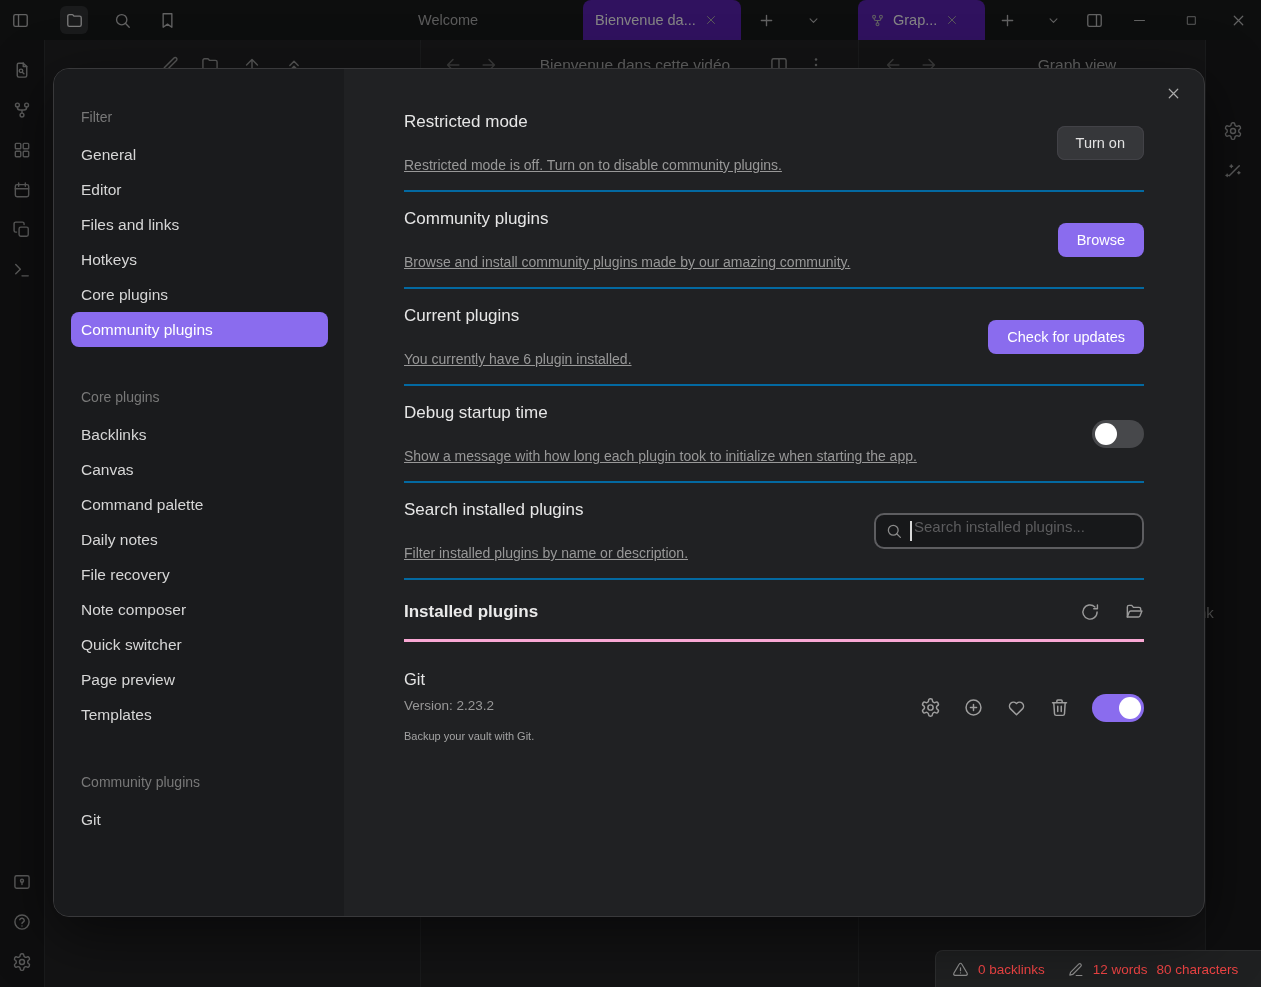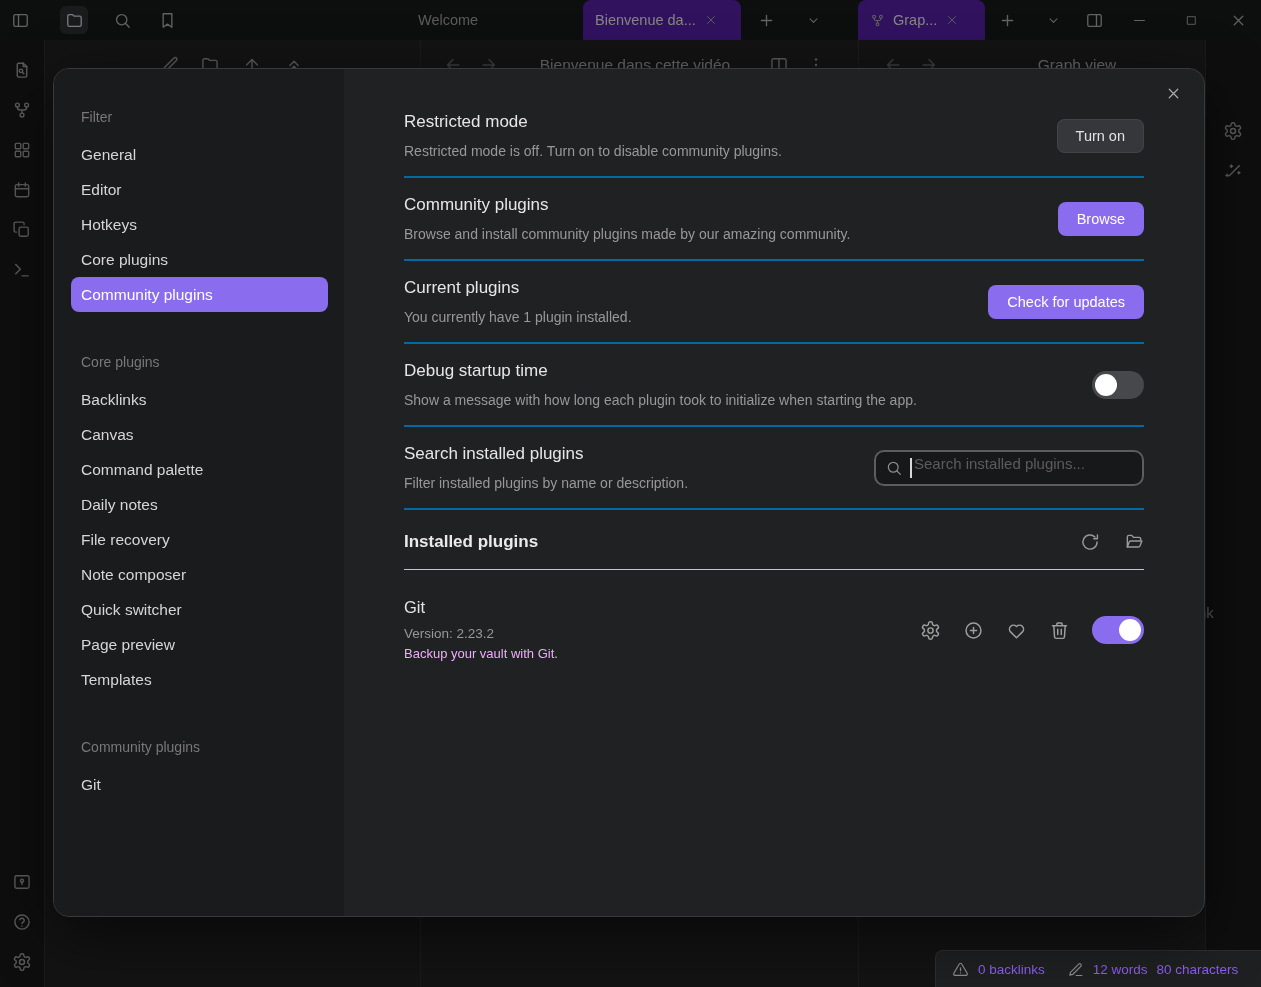--- a/index.html
+++ b/index.html
@@ -38,21 +38,21 @@
   .rb-icon { position:absolute; left:12px; width:20px; height:20px; color:#8d8d8d; }
   .ribbon-right { position:absolute; right:0; top:40px; width:56px; height:947px; background:#161718; }
   .rr-icon { position:absolute; left:18px; width:20px; height:20px; color:#8d8d8d; }
 
   .vline { position:absolute; top:40px; bottom:0; width:1px; background:#2a2b2c; }
   .clipped-frag { position:absolute; left:1198px; top:604px; font-size:15px; color:#8a8a8a; }
 
   .statusbar { position:absolute; right:0; bottom:0; height:37px; width:326px;
                background:#1f2021; border:1px solid #2d2e2f; border-right:none; border-bottom:none;
                border-radius:8px 0 0 0; display:flex; align-items:center; gap:9px;
-               padding:0 12px 0 16px; font-size:13.5px; color:#8b5cf6; z-index:3; }
+               padding:0 12px 0 16px; font-size:13.5px; color:#ef4444; z-index:3; }
   .statusbar .icon { width:17px; height:17px; color:#8d8d8d; }
   .statusbar .sb-sep { width:4px; }
 
   .scrim { position:absolute; inset:0; background:rgba(0,0,0,0.36); z-index:2; }
 
   
   .modal { position:absolute; left:53px; top:68px; width:1152px; height:849px; z-index:4;
            background:#202123; border:1px solid #39393b; border-radius:16px;
            box-shadow:0 18px 60px rgba(0,0,0,0.55); display:flex; overflow:hidden; }
   .modal-side { width:290px; flex:none; background:#1a1b1d; padding:26px 16px 20px 17px; overflow:hidden; }
@@ -61,49 +61,49 @@
   .nav-item { font-size:15.5px; color:#d6d6d6; padding:7px 10px; line-height:21px;
               border-radius:8px; margin:0; cursor:default; }
   .nav-item.selected { background:var(--accent,#8a6cee); color:#ffffff; }
 
   .modal-main { flex:1; position:relative; padding:26px 60px 0 60px; overflow:hidden; }
   .modal-close { position:absolute; top:16px; right:22px; width:17px; height:17px; color:#ababab; }
 
   .setting-row { display:flex; align-items:center; justify-content:space-between;
                  padding:16px 0; border-bottom:2px solid #0369a1; }
   .s-name { font-size:17px; color:#e6e6e6; line-height:22px; }
-  .s-desc { font-size:14px; color:#989898; line-height:18px; margin-top:9px; }
+  .s-desc { font-size:14px; color:#989898; line-height:18px; margin-top:23px;text-decoration:underline; }
   .btn { border:none; border-radius:8px; font-family:inherit; font-size:14.5px;
          padding:9px 19px; color:#e2e2e2; background:#36373a; box-shadow:0 0 0 1px #424247 inset; }
   .btn.accent { background:var(--accent,#8a6cee); color:#ffffff; box-shadow:none; }
 
   .toggle { width:52px; height:28px; border-radius:14px; background:#47484b; position:relative; flex:none; }
   .toggle .knob { position:absolute; top:3px; left:3px; width:22px; height:22px;
                   border-radius:50%; background:#ffffff; }
   .toggle.on { background:var(--accent,#8a6cee); }
   .toggle.on .knob { left:auto; right:3px; }
 
   .search-wrap { position:relative; width:270px; height:36px; flex:none; }
   .search-wrap input { width:100%; height:100%; background:#17181a; border:2px solid #5d5d60;
                        border-radius:10px; color:#d8d8d8; font-family:inherit; font-size:15px;
                        padding:0 10px 9px 38px; outline:none; }
   .search-wrap input::placeholder { color:#5c5c5e; }
   .search-wrap .icon { position:absolute; left:11px; top:9px; width:18px; height:18px; color:#8a8a8a; }
   .search-wrap .caret { position:absolute; left:36px; top:8px; width:1.5px; height:20px; background:#d8d8d8; }
 
   .installed-head { display:flex; align-items:center; justify-content:space-between;
-                    padding:22px 0 17px 0; border-bottom:1px solid #f9a8d4; }
+                    padding:22px 0 17px 0; border-bottom:3px solid #f9a8d4; }
   .ih-title { font-size:17px; font-weight:bold; color:#eaeaea; }
   .ih-icons { display:flex; gap:24px; color:#9a9a9a; }
   .ih-icons .icon { width:20px; height:20px; }
 
   .plugin-row { display:flex; align-items:center; justify-content:space-between; padding-top:28px; }
   .p-name { font-size:16.5px; color:#e4e4e4; }
   .p-meta { font-size:13.5px; color:#979797; margin-top:8px; line-height:17px; }
-  .p-desc { font-size:13px; color:#f0abfc; margin-top:3px; line-height:17px; }
+  .p-desc { font-size:11px; color:#a3a3a3; margin-top:14px; line-height:17px; }
   .p-ctrls { display:flex; align-items:center; gap:22px; color:#9e9e9e; }
   .p-ctrls .icon { width:21px; height:21px; }
 </style>
 </head>
 <body>
 
 <div class="app">
 
   <div class="titlebar">
     <div class="tb-icon" style="left:6px">
@@ -402,20 +402,21 @@
 </div>
 
 <div class="scrim"></div>
 
 <div class="modal">
   <div class="modal-side">
     <div class="group-title">Filter</div>
     <div>
         <div class="nav-item">General</div>
         <div class="nav-item">Editor</div>
+        <div class="nav-item">Files and links</div>
         <div class="nav-item">Hotkeys</div>
         <div class="nav-item">Core plugins</div>
         <div class="nav-item selected">Community plugins</div>
       </div>
     <div class="group-title later">Core plugins</div>
     <div>
         <div class="nav-item">Backlinks</div>
         <div class="nav-item">Canvas</div>
         <div class="nav-item">Command palette</div>
         <div class="nav-item">Daily notes</div>
@@ -450,21 +451,21 @@
       <div>
         <div class="s-name">Community plugins</div>
         <div class="s-desc">Browse and install community plugins made by our amazing community.</div>
       </div>
       <button class="btn accent">Browse</button>
     </div>
 
     <div class="setting-row">
       <div>
         <div class="s-name">Current plugins</div>
-        <div class="s-desc">You currently have 1 plugin installed.</div>
+        <div class="s-desc">You currently have 6 plugin installed.</div>
       </div>
       <button class="btn accent">Check for updates</button>
     </div>
 
     <div class="setting-row">
       <div>
         <div class="s-name">Debug startup time</div>
         <div class="s-desc">Show a message with how long each plugin took to initialize when starting the app.</div>
       </div>
       <div class="toggle">

